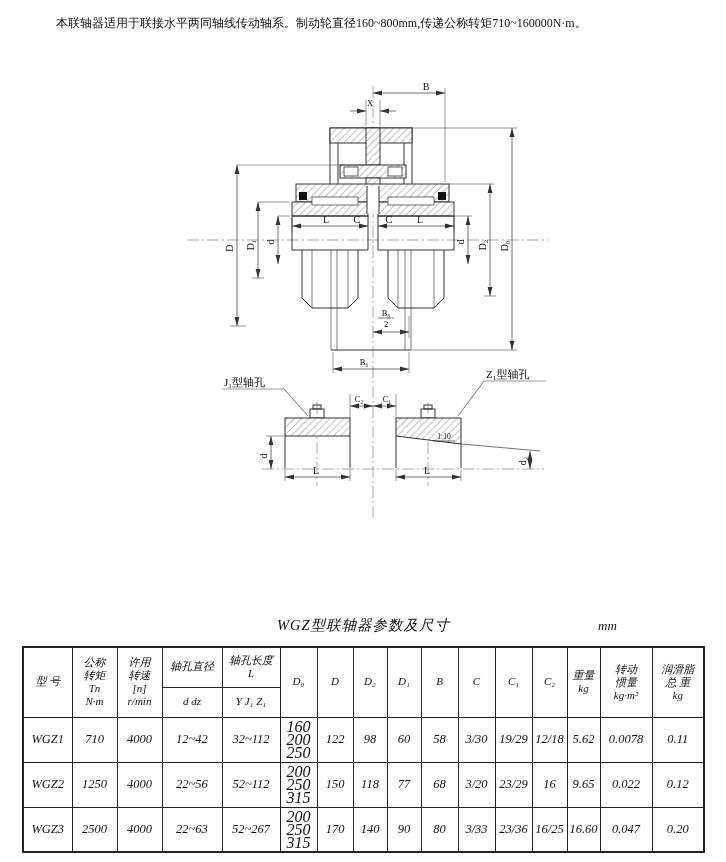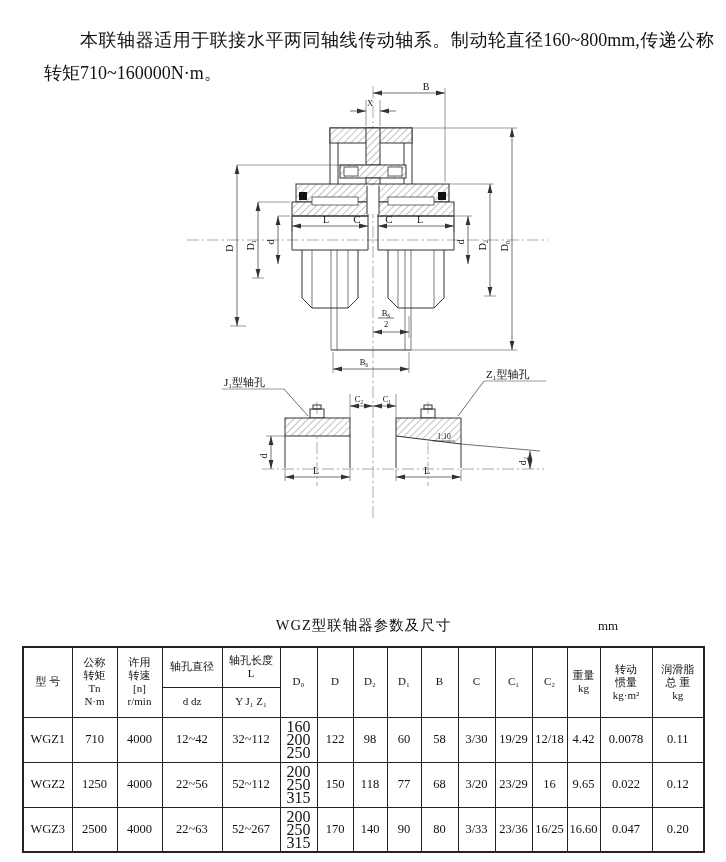--- a/index.html
+++ b/index.html
@@ -1,30 +1,30 @@
 <!DOCTYPE html>
 <html><head>
 <meta charset="utf-8">
 <style>
   html,body{margin:0;padding:0;background:#fff;}
   body{width:726px;height:862px;position:relative;font-family:"Liberation Serif","DejaVu Serif",serif;color:#111;}
-  .intro{position:absolute;top:8px;left:28px;width:670px;font-size:18px;line-height:1.85;text-indent:2em;text-align:justify;margin:16px;}
+  .intro{position:absolute;top:8px;left:28px;width:670px;font-size:12px;line-height:1.85;text-indent:2em;text-align:justify;margin:4px;}
   .drawing{position:absolute;top:78px;left:0;}
   .ol{fill:none;stroke:#333;stroke-width:1;}
   .thin{fill:none;stroke:#444;stroke-width:.7;}
   .hx{fill:url(#h);stroke:#333;stroke-width:1;}
   .dim{stroke:#333;stroke-width:.7;fill:none;}
   .dima{stroke:#333;stroke-width:.7;fill:none;marker-start:url(#ar);marker-end:url(#ar);}
   .dime{stroke:#333;stroke-width:.7;fill:none;marker-end:url(#ar);}
   .ext{stroke:#555;stroke-width:.6;fill:none;}
   .cl{stroke:#888;stroke-width:.7;stroke-dasharray:12 3 2 3;fill:none;}
   .dl{font:10px "Liberation Serif","DejaVu Serif",serif;fill:#111;}
   .dls{font:8.5px "Liberation Serif","DejaVu Serif",serif;fill:#111;}
   .dlc{font:11px "Liberation Serif","DejaVu Serif",serif;fill:#111;}
-  .tablewrap{position:absolute;top:610px;left:22px;width:683px;}
+  .tablewrap{position:absolute;top:610px;left:22px;width:683px;font-style:italic;}
   .titlerow{position:relative;height:36px;}
   .ttitle{position:absolute;left:0;right:0;top:6px;text-align:center;font-size:14.5px;letter-spacing:1px;}
   .tunit{position:absolute;left:576px;top:8px;font-size:13px;text-align:right;}
   table.ptable{border-collapse:collapse;table-layout:fixed;width:683px;border:2px solid #222;}
   .ptable td{border:1px solid #222;text-align:center;vertical-align:middle;padding:0;overflow:hidden;}
   .hcell{font-size:11px;line-height:1.25;}
   .hcell div{line-height:13px;}
   .dcell{font-size:12.5px;}
   .d0cell div{line-height:13px;font-size:16px;}
   tr.h1{height:40px;} tr.h2{height:30px;} tr.dr{height:45px;}
@@ -294,21 +294,21 @@
             <div>200</div>
             <div>250</div>
           </td>
       <td class="dcell">122</td>
       <td class="dcell">98</td>
       <td class="dcell">60</td>
       <td class="dcell">58</td>
       <td class="dcell">3/30</td>
       <td class="dcell">19/29</td>
       <td class="dcell">12/18</td>
-      <td class="dcell">4.42</td>
+      <td class="dcell">5.62</td>
       <td class="dcell">0.0078</td>
       <td class="dcell">0.11</td>
     </tr>
     <tr class="dr">
       <td class="dcell">WGZ2</td>
       <td class="dcell">1250</td>
       <td class="dcell">4000</td>
       <td class="dcell">22~56</td>
       <td class="dcell">52~112</td>
       <td class="dcell d0cell">

